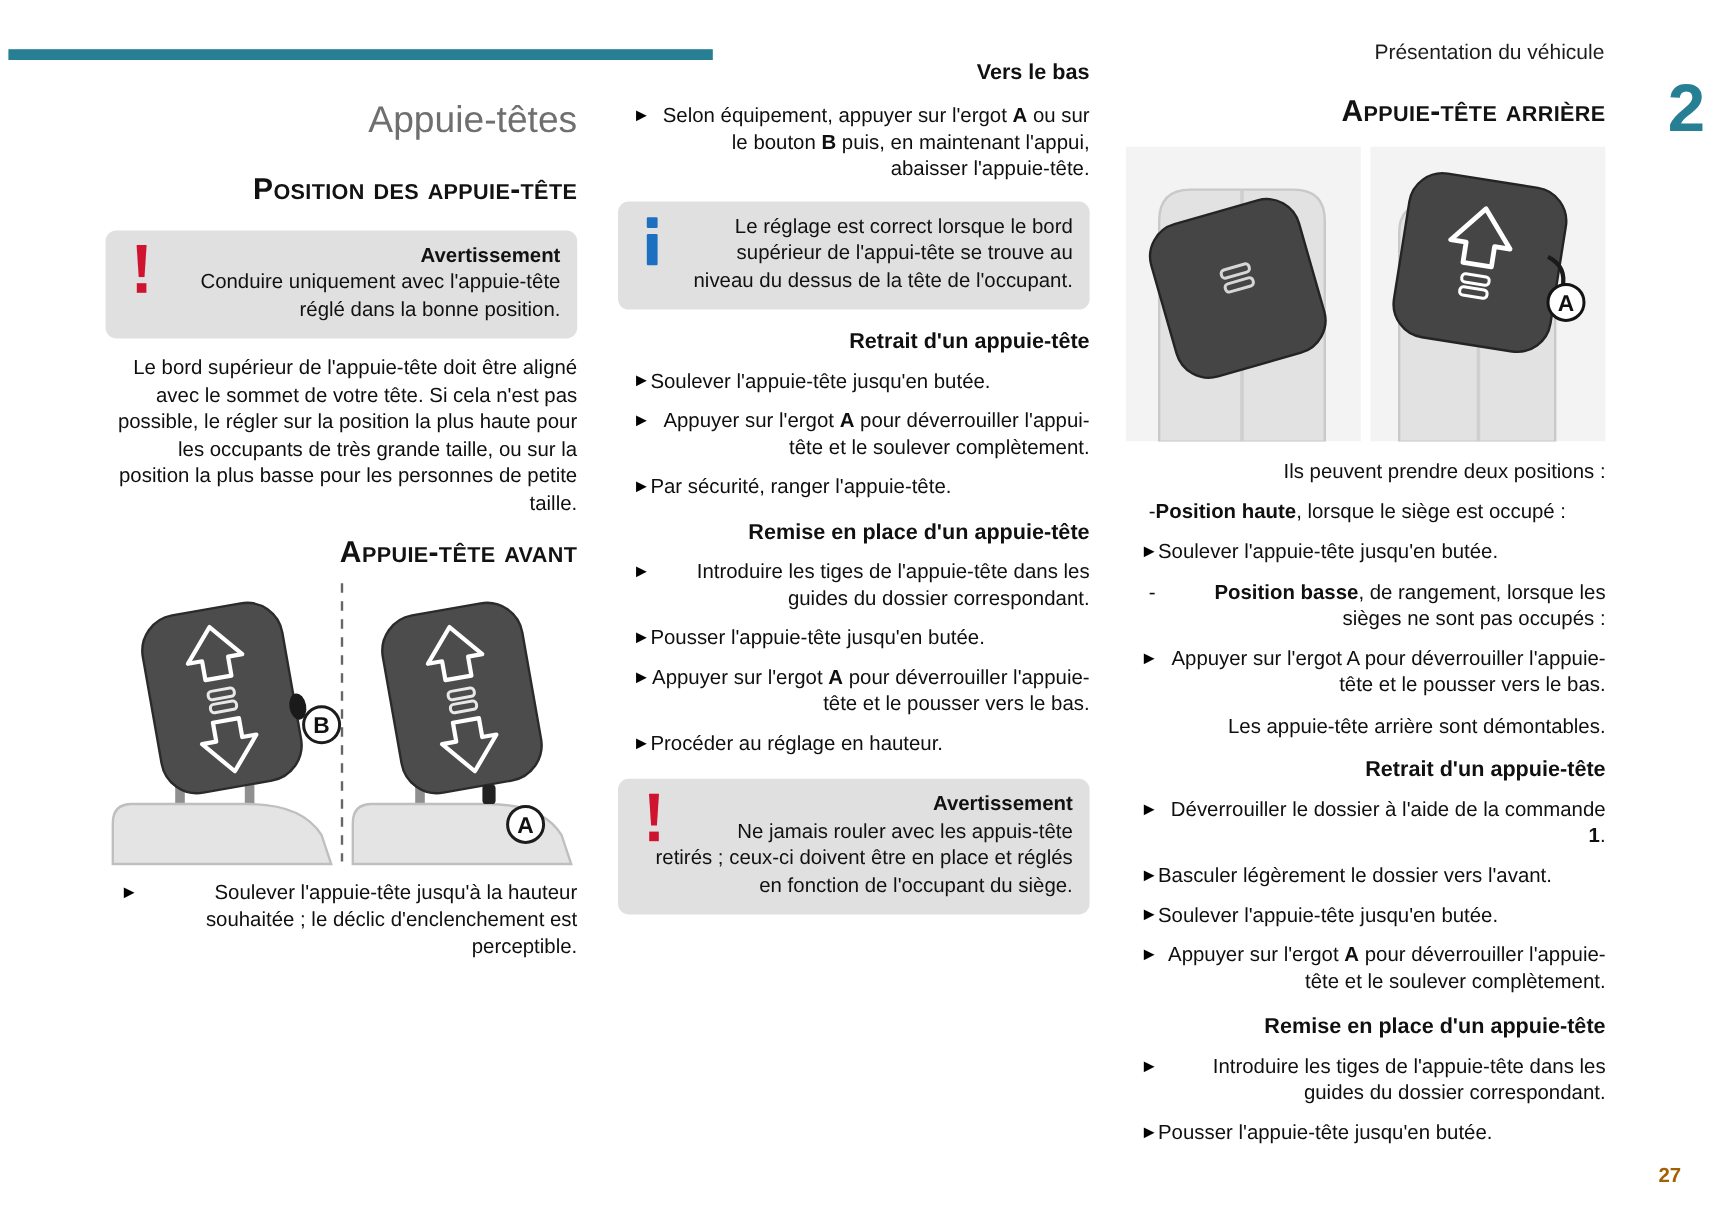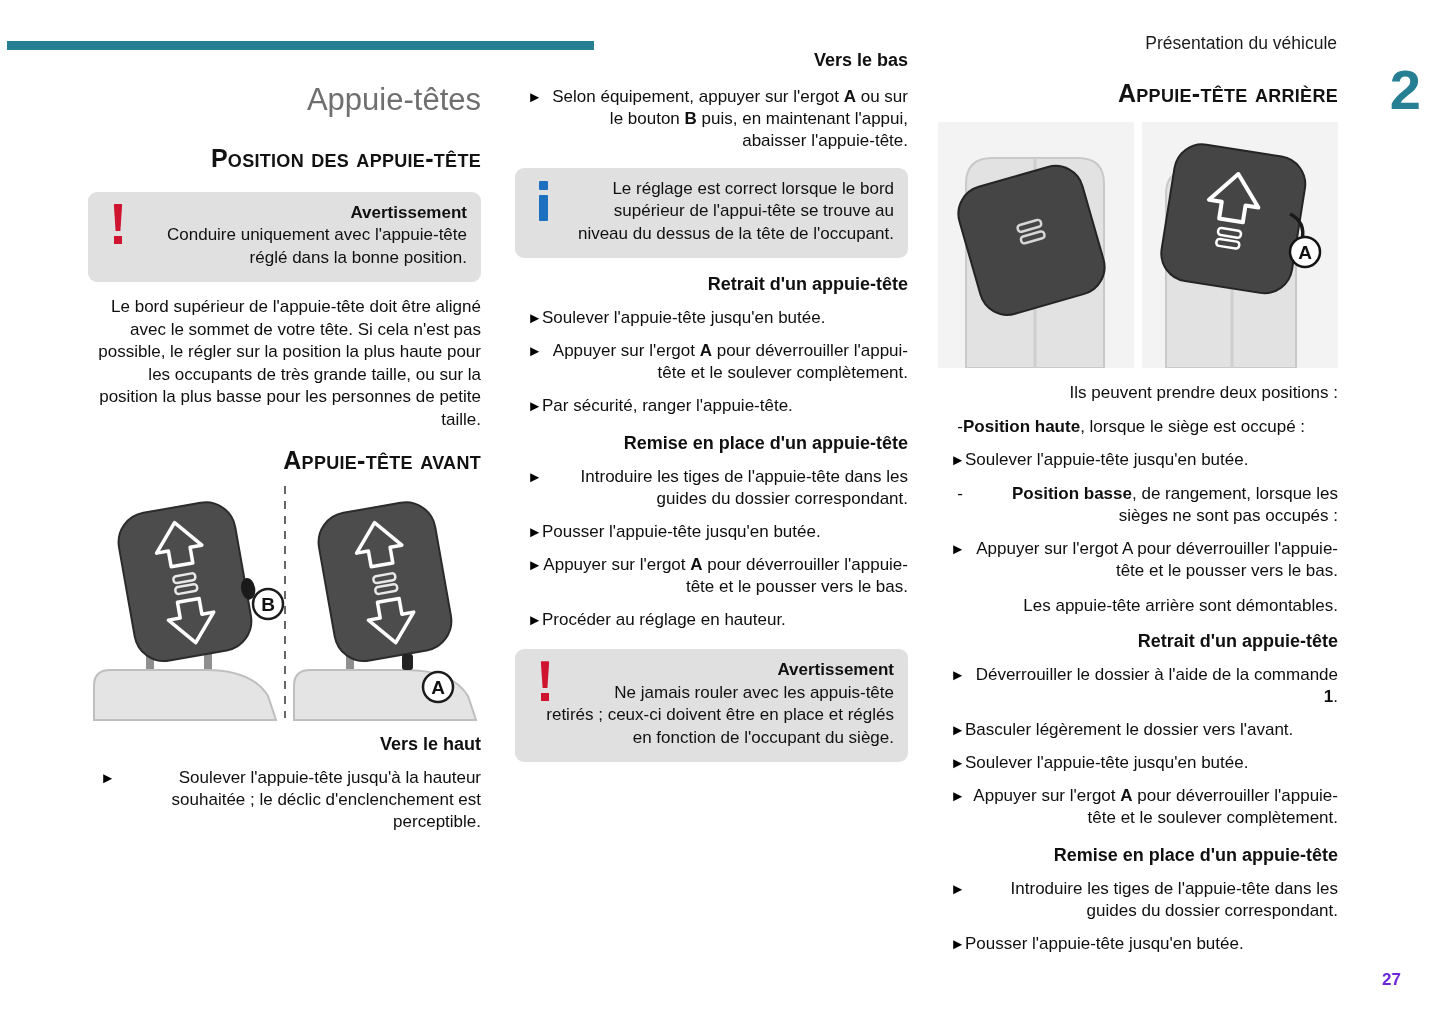--- a/index.html
+++ b/index.html
@@ -9,21 +9,21 @@
     background:#ffffff;
     color:#111;
     position:relative;
     overflow:hidden;
   }
   .page { position:relative; width:1445px; height:1018px; background:#fff;text-align:right; }
 
   .top-bar { position:absolute; left:7px; top:41px; width:587px; height:9px; background:#267f93; }
   .header-label { position:absolute; top:33px; right:108px; font-size:17.5px; color:#1c1c1c; }
   .chapter-num { position:absolute; top:62px; right:24px; font-size:56px; font-weight:bold; color:#267f93; line-height:1; }
-  .page-num { position:absolute; right:44px; bottom:28px; font-size:17px; font-weight:bold; color:#6d28d9; }
+  .page-num { position:absolute; right:44px; bottom:28px; font-size:17px; font-weight:bold; color:#a16207; }
 
   .col { position:absolute; top:0; }
   #col1 { left:88px;  width:393px; }
   #col2 { left:515px; width:393px; }
   #col3 { left:938px; width:400px; }
 
   .page-title { font-size:31px; font-weight:400; color:#6f6f6f; line-height:1.05; }
   .sc-heading {
     font-variant:small-caps;
     font-weight:bold;
@@ -132,21 +132,20 @@
             <rect x="84" y="104" width="22" height="7" rx="3" fill="none" stroke="#e8e8e8" stroke-width="2.5"></rect>
             <path d="M95,162 L72,135 H84 V119 H106 V135 H118 Z" fill="#4c4c4c" stroke="#ffffff" stroke-width="3.5" stroke-linejoin="round"></path>
           </g>
           <rect x="112" y="172" width="11" height="16" rx="3" fill="#222"></rect>
           <circle cx="148" cy="205" r="15" fill="#fff" stroke="#1c1c1c" stroke-width="2.5"></circle>
           <text x="148" y="212" text-anchor="middle" font-size="19" font-weight="bold">A</text>
         </g>
       </svg>
     </div>
 
-    <div class="bold-sub mt12">Vers le haut</div>
     <div class="bullet">
       <span class="tri">►</span>
       <span class="bt">Soulever l'appuie-tête jusqu'à la hauteur souhaitée ; le déclic d'enclenchement est perceptible.</span>
     </div>
   </div>
 
   <div class="col" id="col2">
     <div class="bold-sub mt78">Vers le bas</div>
 
     <div class="bullet mt14">

